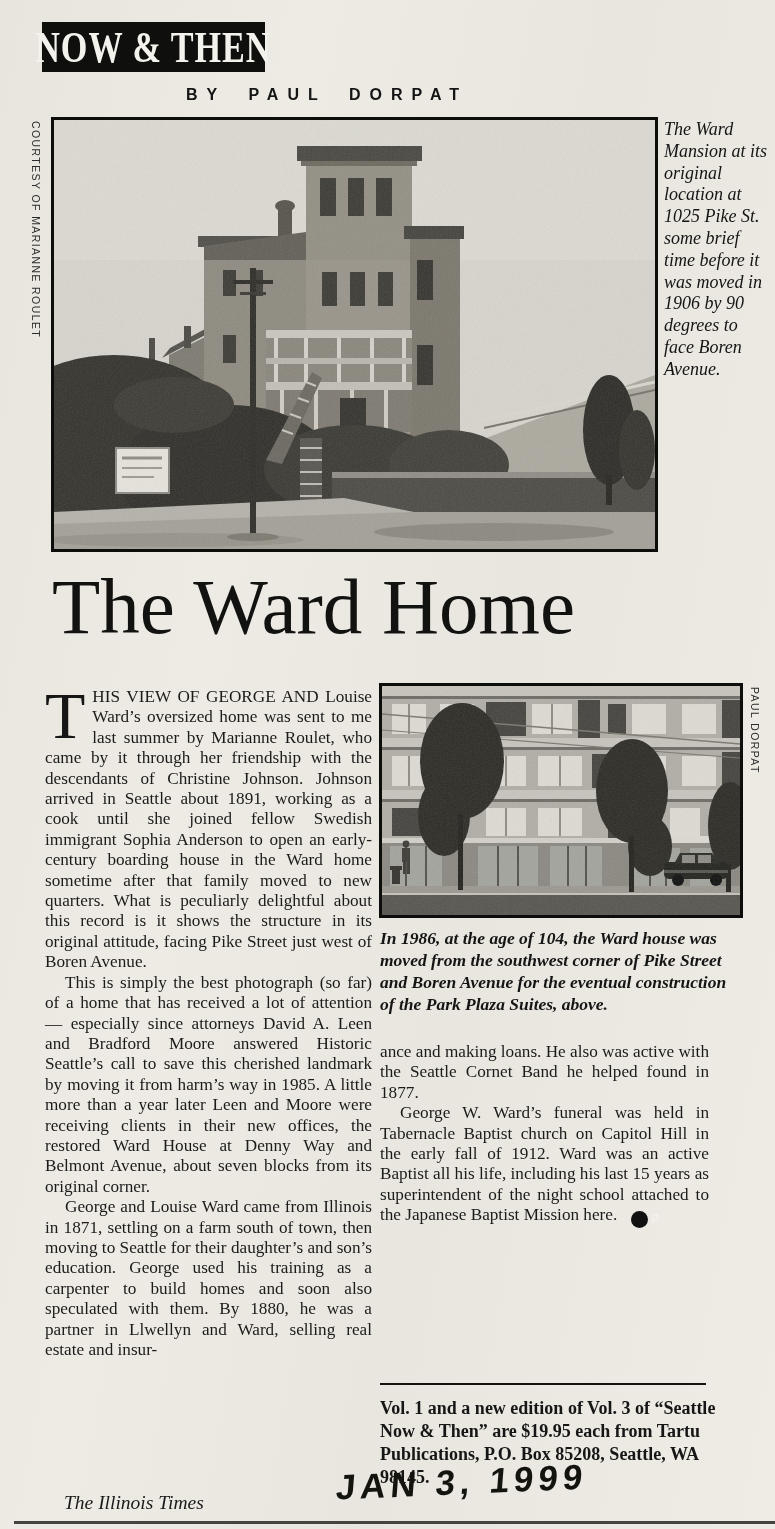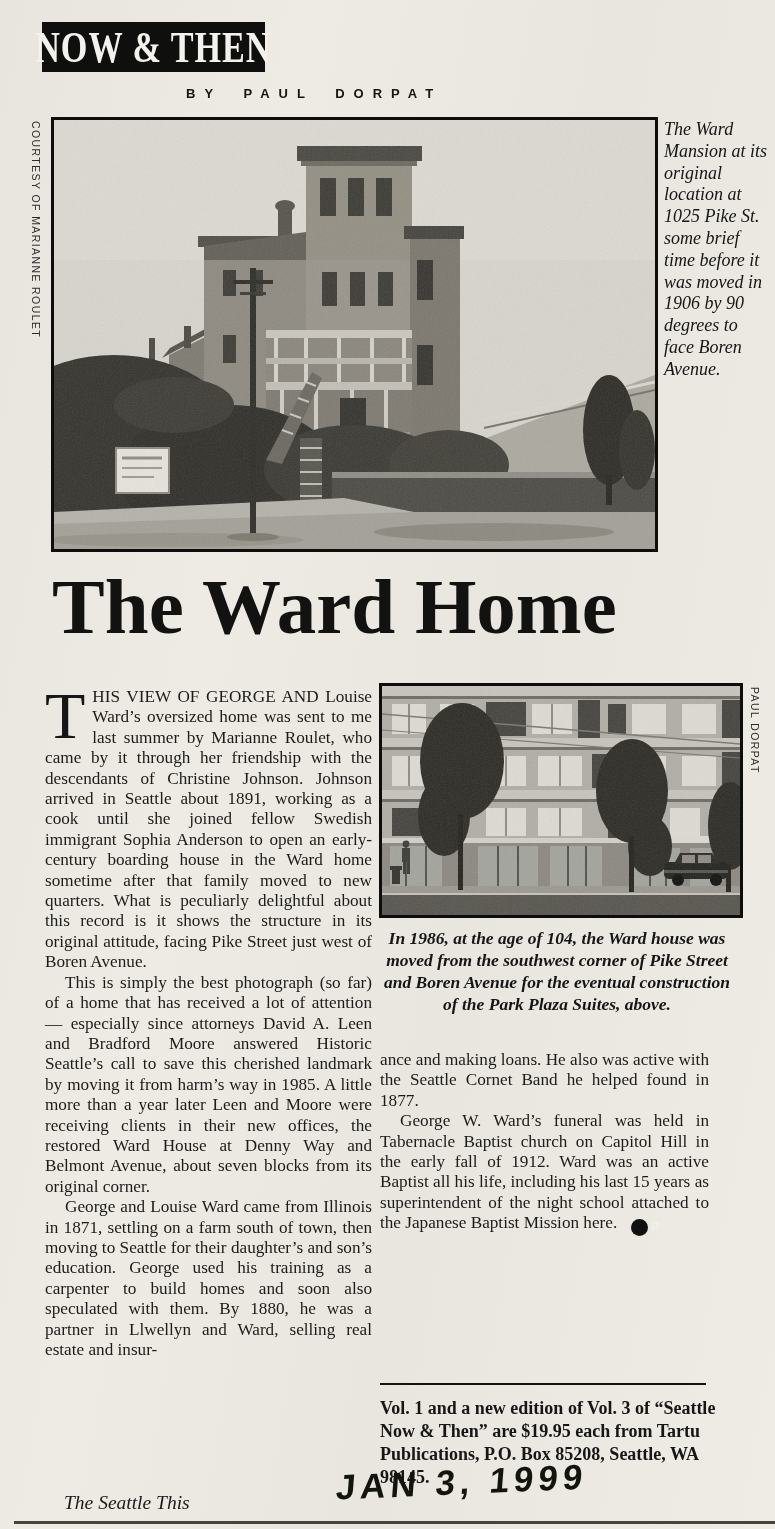--- a/index.html
+++ b/index.html
@@ -15,21 +15,21 @@
     position:absolute;left:42px;top:22px;width:223px;height:50px;
     background:#0f0f0d;display:flex;align-items:center;justify-content:center;
   }
   .banner .t{
     color:#f3f2ec;font-family:"Liberation Serif",serif;font-weight:bold;
     font-size:36px;letter-spacing:1px;transform:scaleY(1.22) scaleX(.95);
     white-space:nowrap;
   }
   .byline{
     position:absolute;left:176px;top:86px;
-    font-family:"Liberation Sans",sans-serif;font-weight:bold;font-size:13px;
+    font-family:"Liberation Sans",sans-serif;font-weight:bold;font-size:16px;
     letter-spacing:9px;word-spacing:9px;color:#141414;white-space:nowrap;padding-left:10px;
   }
   
   .photo{position:absolute;border:3px solid #0d0d0c;box-sizing:border-box;background:#cfcdc6;overflow:hidden;}
   .photo svg{display:block;}
   .photo1{left:51px;top:117px;width:607px;height:435px;}
   .photo2{left:379px;top:683px;width:364px;height:235px;}
   .vcredit{
     position:absolute;
     font-family:"Liberation Sans",sans-serif;font-size:10.5px;letter-spacing:1.4px;
@@ -37,34 +37,34 @@
   }
   .vcredit1{left:30px;top:121px;height:424px;}
   .vcredit2{left:749px;top:687px;height:228px;}
   .capright{
     position:absolute;left:664px;top:119px;width:108px;
     font-style:italic;font-weight:normal;font-size:18px;line-height:21.8px;color:#151515;
   }
   .cap2{
     position:absolute;left:380px;top:927px;width:354px;
     font-style:italic;font-weight:bold;font-size:17.5px;line-height:22px;color:#151515;
-    text-align:center;
+    text-align:left;
   }
   
   .headline{
     position:absolute;left:52px;top:562px;width:660px;
-    font-family:"Liberation Serif",serif;font-weight:bold;font-size:79px;
+    font-family:"Liberation Serif",serif;font-weight:normal;font-size:79px;
     letter-spacing:0;color:#121211;white-space:nowrap;
   }
   
   .col{position:absolute;font-size:17.2px;line-height:20.4px;text-align:justify;color:#1b1b1a;}
   .col p{margin:0;}
   .col p.ind{text-indent:20px;}
   .col1{left:45px;top:687px;width:327px;}
-  .col2{left:380px;top:1042px;width:329px;margin-top:8px;}
+  .col2{left:380px;top:1042px;width:329px;}
   .dropcap{
     float:left;font-size:66px;line-height:52px;padding:3px 7px 0 0;color:#161616;
     font-family:"Liberation Serif",serif;
   }
   .endmark{
     display:inline-block;width:17px;height:17px;border-radius:50%;
     background:#111;color:#f2f1ec;font-family:"Liberation Sans",sans-serif;
     font-weight:bold;font-size:12px;line-height:17px;text-align:center;
     vertical-align:-3px;margin-left:14px;
   }
@@ -332,17 +332,17 @@
   <div class="cap2">In 1986, at the age of 104, the Ward house was moved from the southwest corner of Pike Street and Boren Avenue for the eventual construction of the Park Plaza Suites, above.</div>
 
   <div class="col col2">
     <p>ance and making loans. He also was active with the Seattle Cornet Band he helped found in 1877.</p>
     <p class="ind"><span>George W. Ward’s funeral was held in Tabernacle Baptist church on Capitol Hill in the early fall of 1912. Ward was an active Baptist all his life, including his last 15 years as superintendent of the night school attached to the Japanese Baptist Mission here.</span><span class="endmark">P</span></p>
   </div>
 
   <div class="colrule"></div>
   <div class="footnote">Vol. 1 and a new edition of Vol. 3 of “Seattle Now &amp; Then” are $19.95 each from Tartu Publications, P.O. Box 85208, Seattle, WA 98145.</div>
 
-  <div class="pubname">The Seattle This</div>
+  <div class="pubname">The Illinois Times</div>
   <div class="handdate">JAN 3, 1999</div>
   <div class="botrule"></div>
 
 </div>
 
 </body></html>

